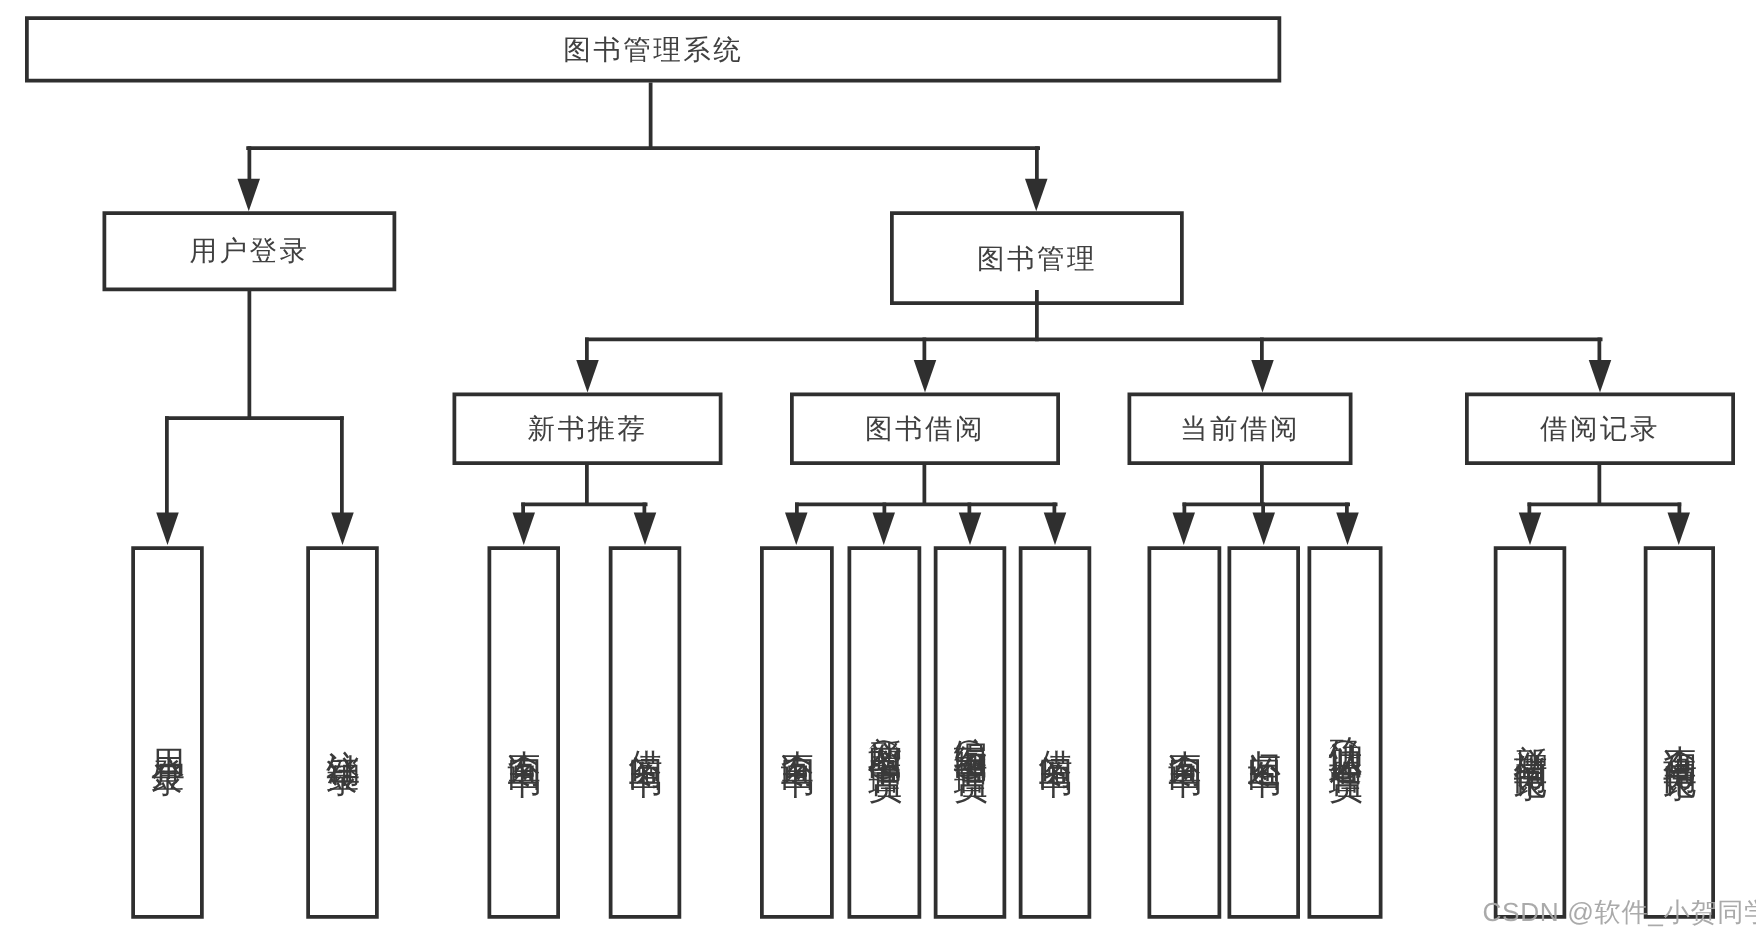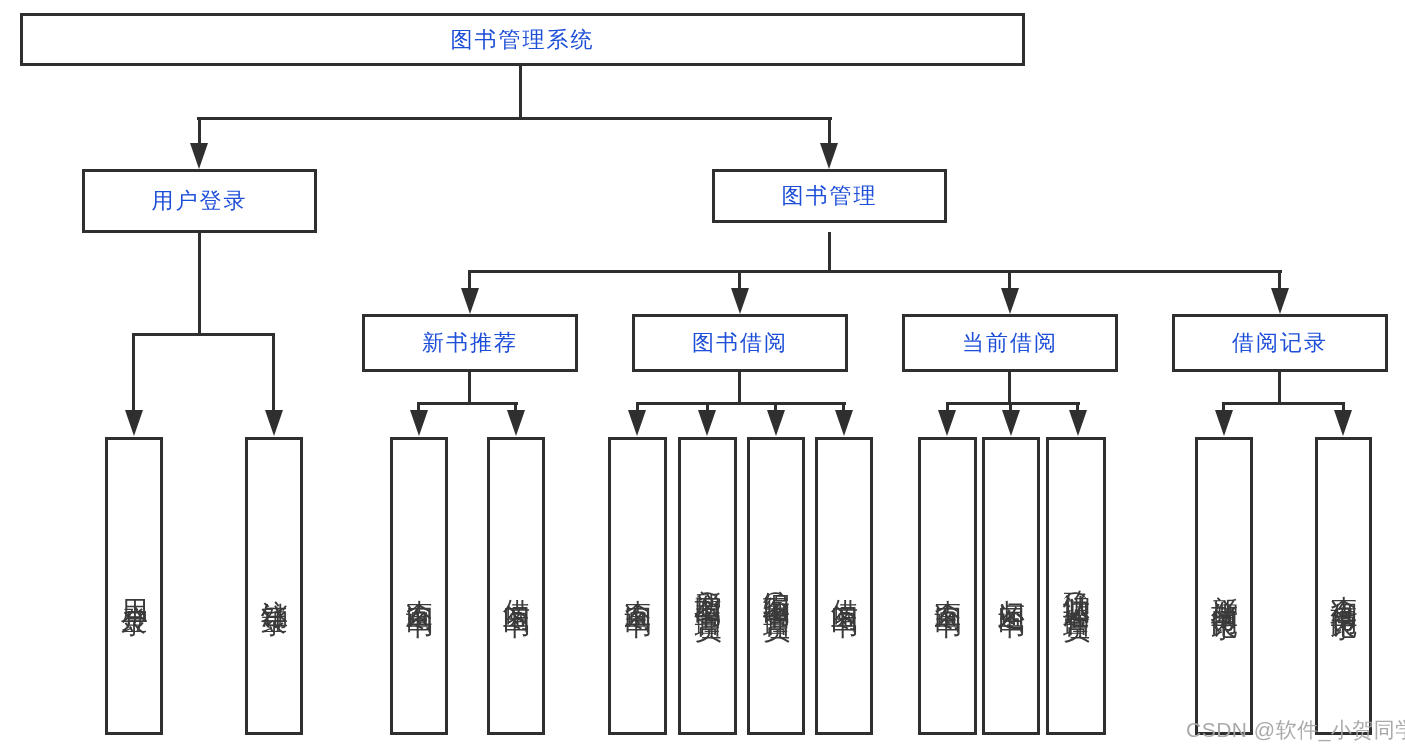--- a/index.html
+++ b/index.html
@@ -15,21 +15,21 @@
   .hbox {
     position: absolute;
     box-sizing: border-box;
     border: 3px solid #2f2f2f;
     background: #ffffff;
     display: flex;
     align-items: center;
     justify-content: center;
     font-size: 22px;
     letter-spacing: 2px;
-    color: #1d4ed8;
+    color: #404040;
   }
   
   .vbox {
     position: absolute;
     top: 437px;
     height: 298px;
     box-sizing: border-box;
     border: 3px solid #2f2f2f;
     background: #ffffff;
     writing-mode: vertical-rl;
@@ -68,31 +68,31 @@
 
 <div class="canvas">
 
   <div class="hbox" style="left:20px; top:13px; width:1005px; height:53px;">
     <span>图书管理系统</span>
   </div>
 
   <div class="hbox" style="left:82px; top:169px; width:235px; height:64px;">
     <span>用户登录</span>
   </div>
-  <div class="hbox" style="left:712px; top:169px; width:235px; height:54px;">
+  <div class="hbox" style="left:712px; top:169px; width:235px; height:75px;">
     <span>图书管理</span>
   </div>
 
   <div class="hbox" style="left:632px; top:314px; width:216px; height:58px;">
     <span>图书借阅</span>
   </div>
   <div class="hbox" style="left:362px; top:314px; width:216px; height:58px;">
     <span>新书推荐</span>
   </div>
-  <div class="hbox" style="left:902px; top:314px; width:216px; height:58px;">
+  <div class="hbox" style="left:902px; top:314px; width:180px; height:58px;">
     <span>当前借阅</span>
   </div>
   <div class="hbox" style="left:1172px; top:314px; width:216px; height:58px;">
     <span>借阅记录</span>
   </div>
 
   <div class="vbox" style="left:105px; width:58px;">
     <span>用户登录</span>
   </div>
   <div class="vbox" style="left:245px; width:58px;">

